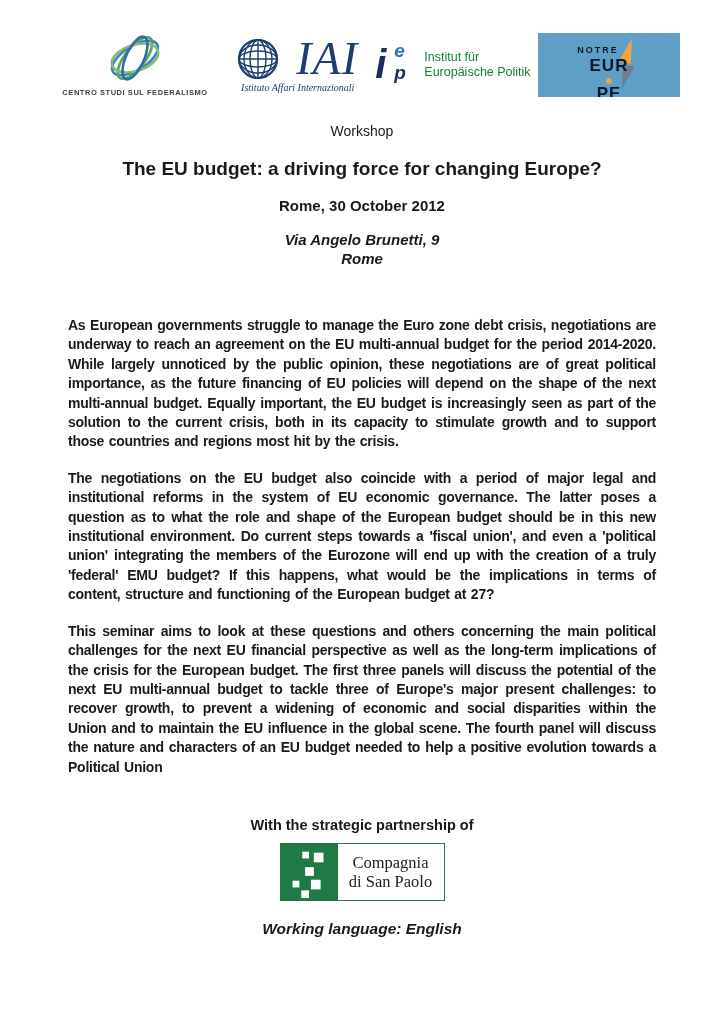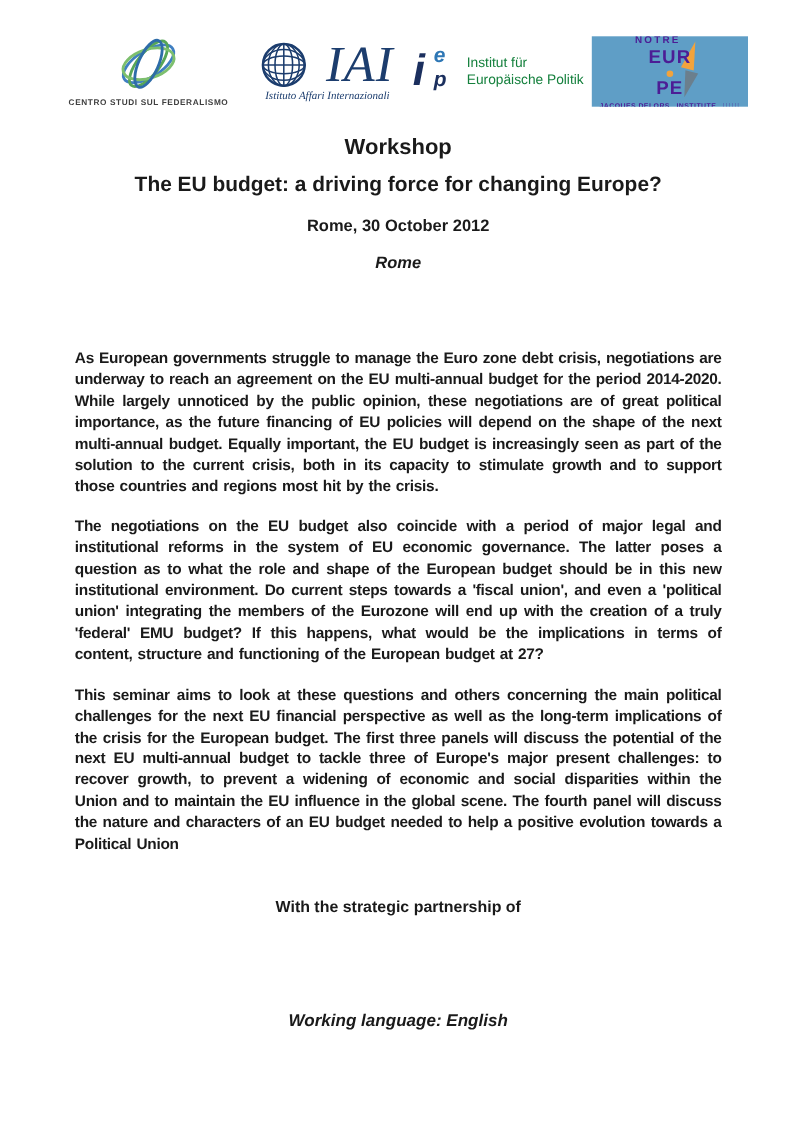--- a/index.html
+++ b/index.html
@@ -21,30 +21,30 @@
   .iep{display:flex;align-items:center;gap:9px;width:160px;}
   .iep-glyph{position:relative;width:40px;height:44px;font-style:italic;font-weight:700;}
   .iep-i{position:absolute;left:0;top:1px;font-size:40px;line-height:40px;color:#1b2f5e;}
   .iep-e{position:absolute;left:19px;top:-2px;font-size:19px;line-height:19px;color:#2e77b5;}
   .iep-p{position:absolute;left:19px;top:20px;font-size:19px;line-height:19px;color:#1b2f5e;}
   .iep-text{font-size:12.5px;line-height:15.5px;color:#15803d;white-space:nowrap;}
 
   .ne{position:relative;width:142px;height:64px;background:#5f9ec6;overflow:hidden;flex:none;}
   .ne-needle-top{position:absolute;left:84px;top:4px;width:0;height:0;border-left:7px solid transparent;border-right:5px solid transparent;border-bottom:26px solid #f2a33c;transform:rotate(14deg);}
   .ne-needle-bottom{position:absolute;left:82px;top:32px;width:0;height:0;border-left:5px solid transparent;border-right:7px solid transparent;border-top:24px solid #6b7f8d;transform:rotate(14deg);}
-  .ne-inner{position:absolute;left:0;top:0;width:100%;height:100%;display:flex;flex-direction:column;align-items:center;justify-content:center;color:#4c1d95;}
+  .ne-inner{position:absolute;left:0;top:14px;width:100%;height:100%;display:flex;flex-direction:column;align-items:center;justify-content:center;color:#0f172a;}
   .ne-top{font-size:9px;font-weight:700;letter-spacing:2px;margin-left:-22px;margin-bottom:1px;position:relative;z-index:2;}
   .ne-main{font-size:17px;font-weight:700;letter-spacing:1px;display:flex;align-items:center;position:relative;z-index:2;flex-direction:column;}
   .ne-dot{display:inline-block;width:6px;height:6px;border-radius:50%;background:#f2a33c;margin:2px 2px 0 2px;}
   .ne-sub{font-size:6.3px;font-weight:700;letter-spacing:.4px;margin-top:3px;display:flex;gap:6px;position:relative;z-index:2;white-space:nowrap;}
   .ne-ticks{opacity:.55;letter-spacing:1px;font-weight:400;}
 
   
   .centered{position:absolute;left:0;width:100%;text-align:center;}
-  .kicker{top:123px;font-size:20px;font-weight:700;}
+  .kicker{top:123px;font-size:14px;font-weight:400;}
   .title{top:158px;font-size:19px;font-weight:700;}
   .date-line{top:197px;font-size:15px;font-weight:700;}
   .venue{top:231px;font-size:15px;font-weight:700;font-style:italic;line-height:18.5px;}
 
   
   .paragraphs{position:absolute;top:316px;left:68px;width:588px;}
   .paragraphs p{margin:0 0 17px 0;font-size:14px;font-weight:700;line-height:19.4px;text-align:justify;letter-spacing:-0.25px;word-spacing:1px;}
 
   
   .partner-intro{top:817px;font-size:14.5px;font-weight:700;}
@@ -122,27 +122,48 @@
         </div>
       </div>
     </div>
 
   </div>
 
   <div class="centered kicker">Workshop</div>
   <div class="centered title">The EU budget: a driving force for changing Europe?</div>
   <div class="centered date-line">Rome, 30 October 2012</div>
   <div class="centered venue">
+    <div>Via Angelo Brunetti, 9</div>
     <div>Rome</div>
   </div>
 
   <div class="paragraphs">
     <p>As European governments struggle to manage the Euro zone debt crisis, negotiations are underway to reach an agreement on the EU multi-annual budget for the period 2014-2020. While largely unnoticed by the public opinion, these negotiations are of great political importance, as the future financing of EU policies will depend on the shape of the next multi-annual budget. Equally important, the EU budget is increasingly seen as part of the solution to the current crisis, both in its capacity to stimulate growth and to support those countries and regions most hit by the crisis.</p>
     <p>The negotiations on the EU budget also coincide with a period of major legal and institutional reforms in the system of EU economic governance. The latter poses a question as to what the role and shape of the European budget should be in this new institutional environment. Do current steps towards a 'fiscal union', and even a 'political union' integrating the members of the Eurozone will end up with the creation of a truly 'federal' EMU budget?  If this happens, what would be the implications in terms of content, structure and functioning of the European budget at 27?</p>
     <p>This seminar aims to look at these questions and others concerning the main political challenges for the next EU financial perspective as well as the long-term implications of the crisis for the European budget. The first three panels will discuss the potential of the next EU multi-annual budget to tackle three of Europe's major present challenges: to recover growth, to prevent a widening of economic and social disparities within the Union and to maintain the EU influence in the global scene. The fourth panel will discuss the nature and characters of an EU budget needed to help a positive evolution towards a Political Union</p>
   </div>
 
   <div class="centered partner-intro">With the strategic partnership of</div>
 
+  <div class="partner-logo">
+    <div class="partner-logo-inner">
+      <div class="cdsp-mark">
+        <svg width="58" height="58" viewBox="0 0 60 60">
+          <g fill="#ffffff">
+            <rect x="23" y="9" width="7" height="7"></rect>
+            <rect x="35" y="10" width="10" height="10"></rect>
+            <rect x="26" y="25" width="9" height="9"></rect>
+            <rect x="13" y="39" width="7" height="7"></rect>
+            <rect x="32" y="38" width="10" height="10"></rect>
+            <rect x="22" y="49" width="8" height="8"></rect>
+          </g>
+        </svg>
+      </div>
+      <div class="cdsp-textbox">
+        <div class="cdsp-line">Compagnia</div>
+        <div class="cdsp-line">di San Paolo</div>
+      </div>
+    </div>
+  </div>
 
   <div class="centered working-language">Working language: English</div>
 
 </div>
 
 </body></html>

